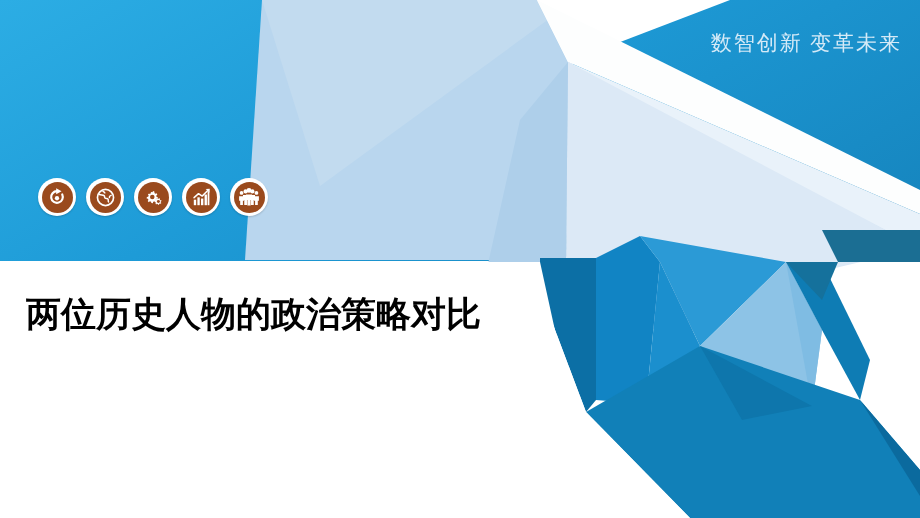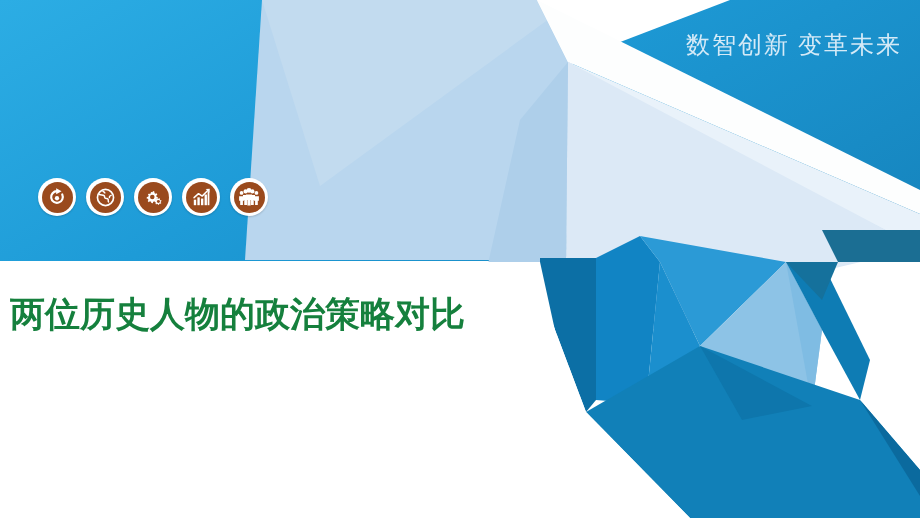--- a/index.html
+++ b/index.html
@@ -34,21 +34,21 @@
     width: 920px;
     height: 518px;
     pointer-events: none;
   }
   
   .tagline {
     position: absolute;
     right: 18px;
     top: 29px;
     font-family: "Liberation Serif", "DejaVu Serif", serif;
-    font-size: 24px;
+    font-size: 21px;
     letter-spacing: 2px;
     color: #D5EAF7;
     white-space: nowrap;
   }
   
   .icon-row {
     position: absolute;
     left: 38px;
     top: 178px;
     display: flex;
@@ -72,27 +72,27 @@
     border-radius: 50%;
     background: #9A4A1D;
     display: flex;
     align-items: center;
     justify-content: center;
   }
   .icon-inner svg { display: block; }
   
   .title {
     position: absolute;
-    left: 10px;
+    left: 26px;
     top: 292px;
     width: 500px;
     font-size: 35px;
     font-weight: bold;
     line-height: 1.28;
-    color: #15803d;
+    color: #000000;
     letter-spacing: 0px;
   }
 </style>
 </head>
 <body>
 
 <div id="slide">
 
   <div class="band"></div>
 

